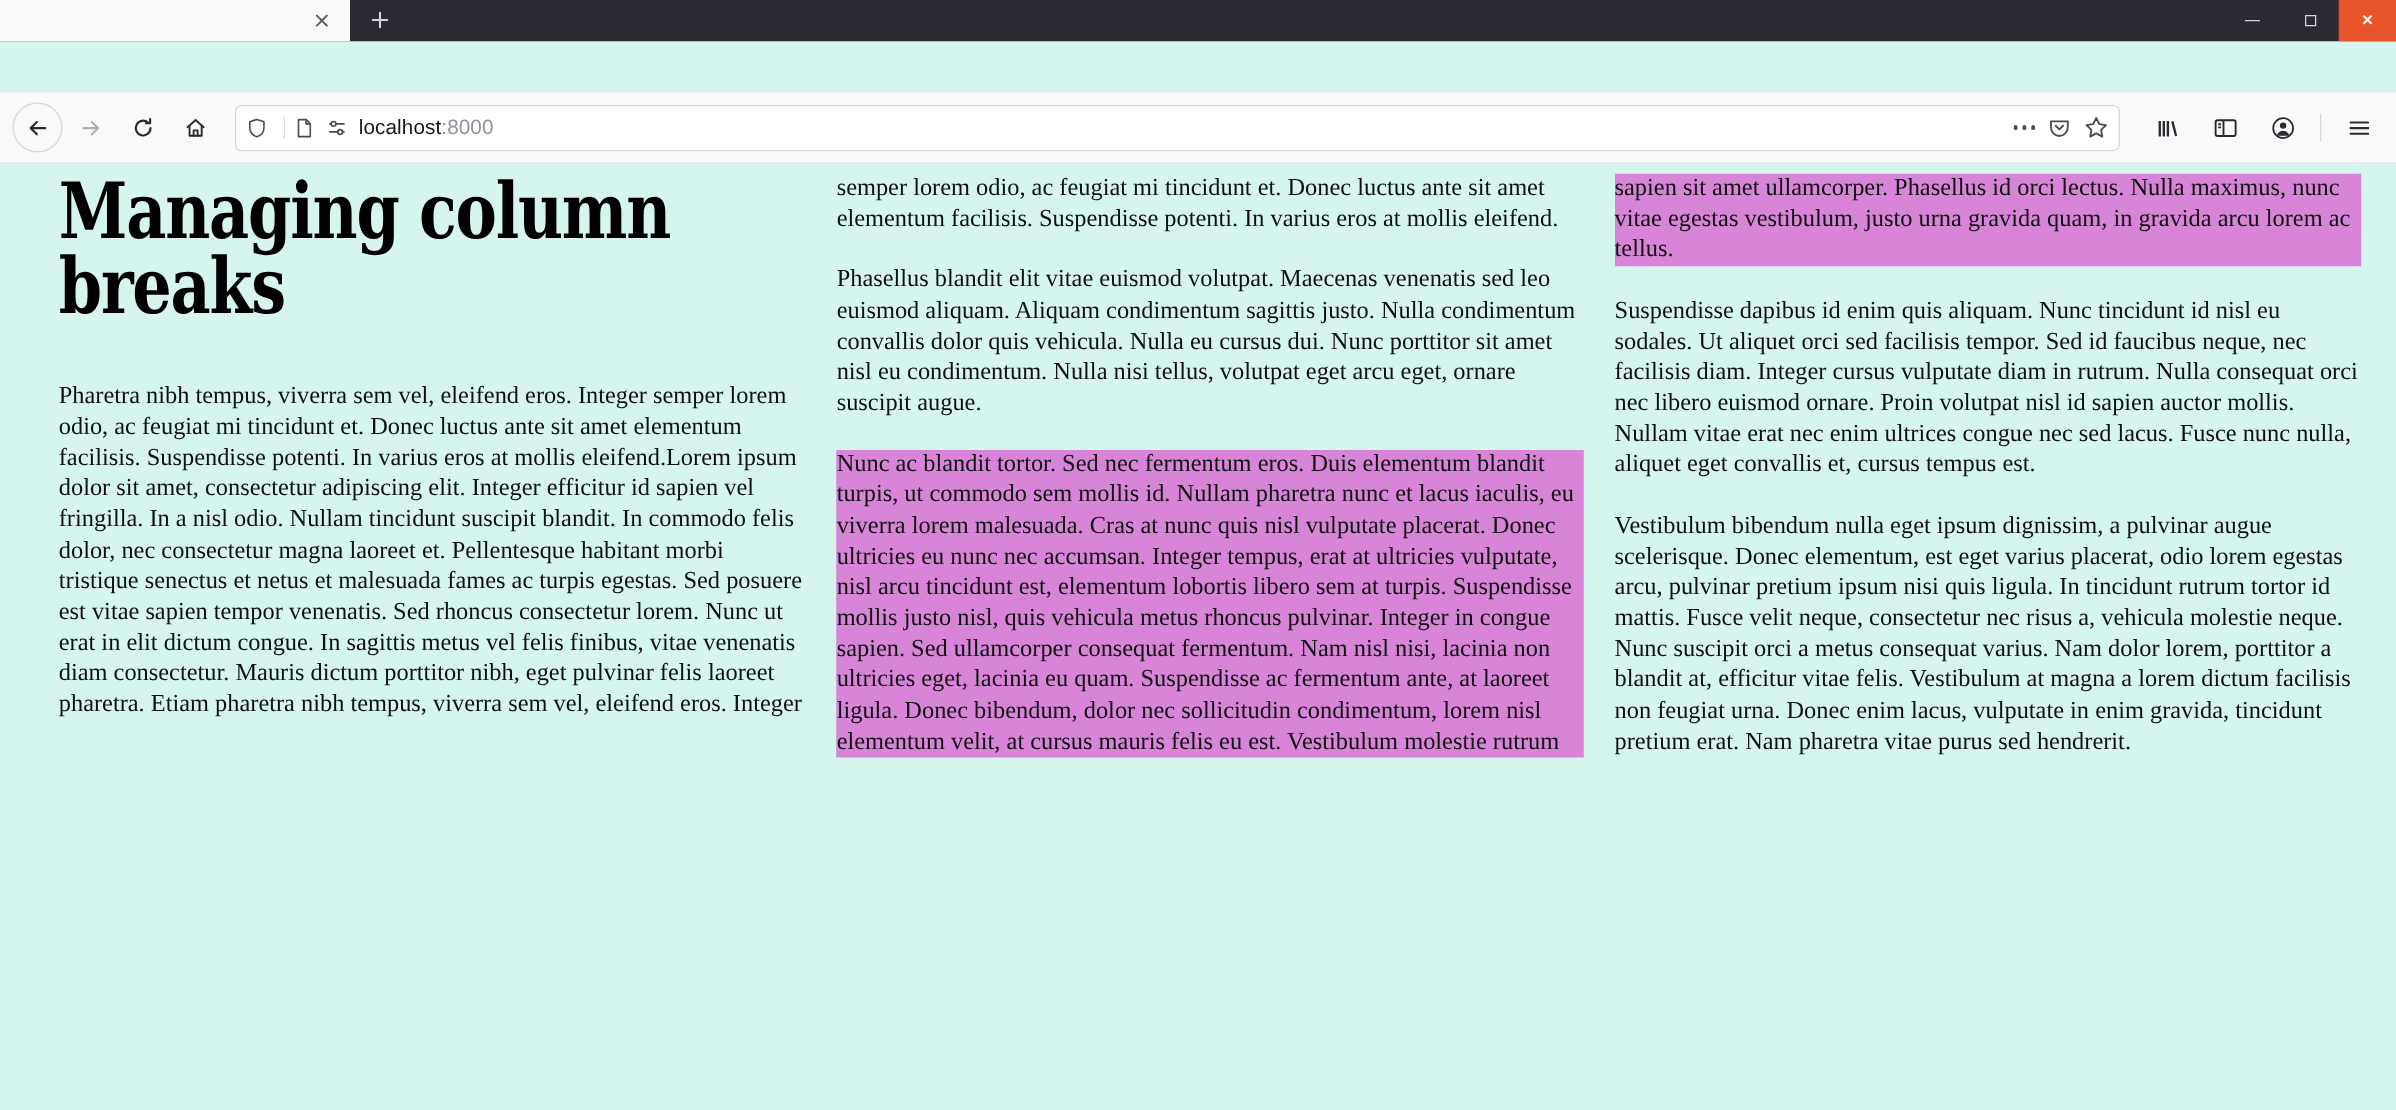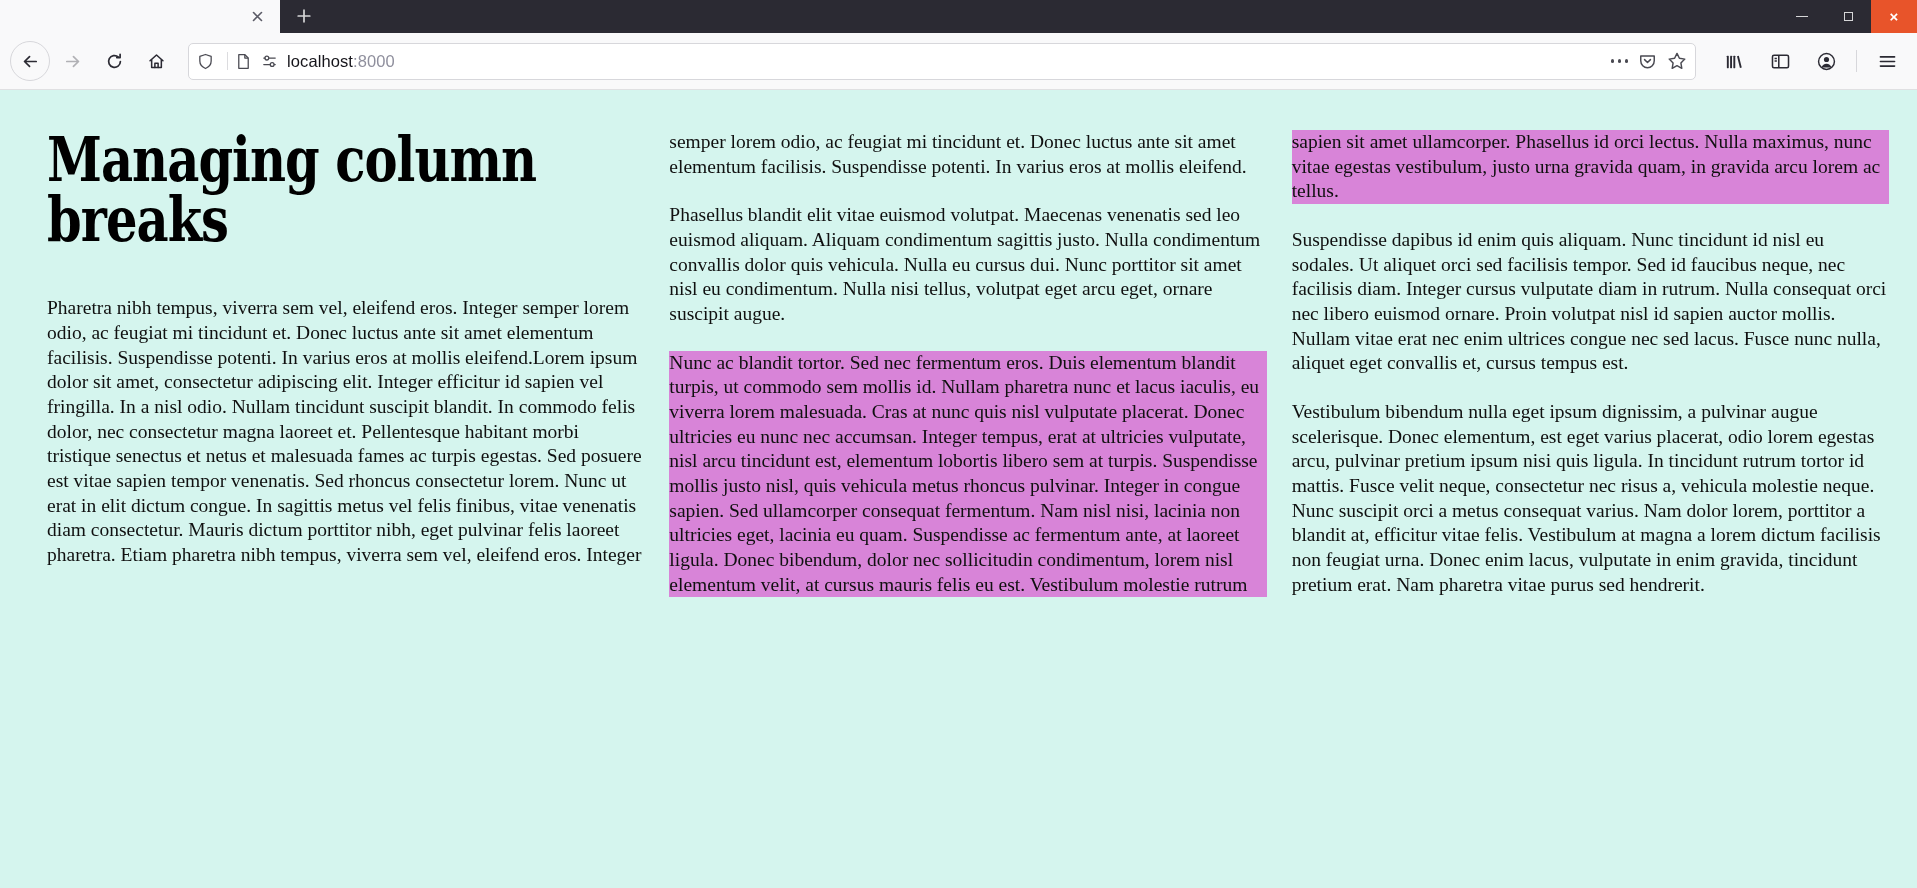--- a/index.html
+++ b/index.html
@@ -83,20 +83,21 @@
   
   .navbar {
     height: 57px;
     flex: 0 0 57px;
     background: #f9f9fa;
     display: flex;
     align-items: center;
     padding: 0 10px;
     gap: 2px;
     border-bottom: 1px solid #e0e0e2;
+    margin-top: 41px;
   }
 
   .navbtn {
     width: 40px; height: 40px;
     display: flex; align-items: center; justify-content: center;
     border-radius: 50%;
     color: #2b2a33;
     flex: 0 0 40px;
   }
   .navbtn.back { border: 1px solid #d7d7db; }
@@ -151,21 +152,21 @@
   .viewport {
     flex: 1 1 auto;
     background: #d5f5ee;
     overflow: hidden;
     position: relative;
   }
 
   .page {
     column-count: 3;
     column-gap: 25px;
-    padding: 40px 28px 0 47px;
+    padding: 8px 28px 0 47px;
     height: 100%;
     font-size: 19.5px;
     line-height: 1.265;
     color: #101010;
     border-radius: 14px;
   }
 
   .page h1 {
     font-family: "DejaVu Serif", serif;
     font-weight: 700;

